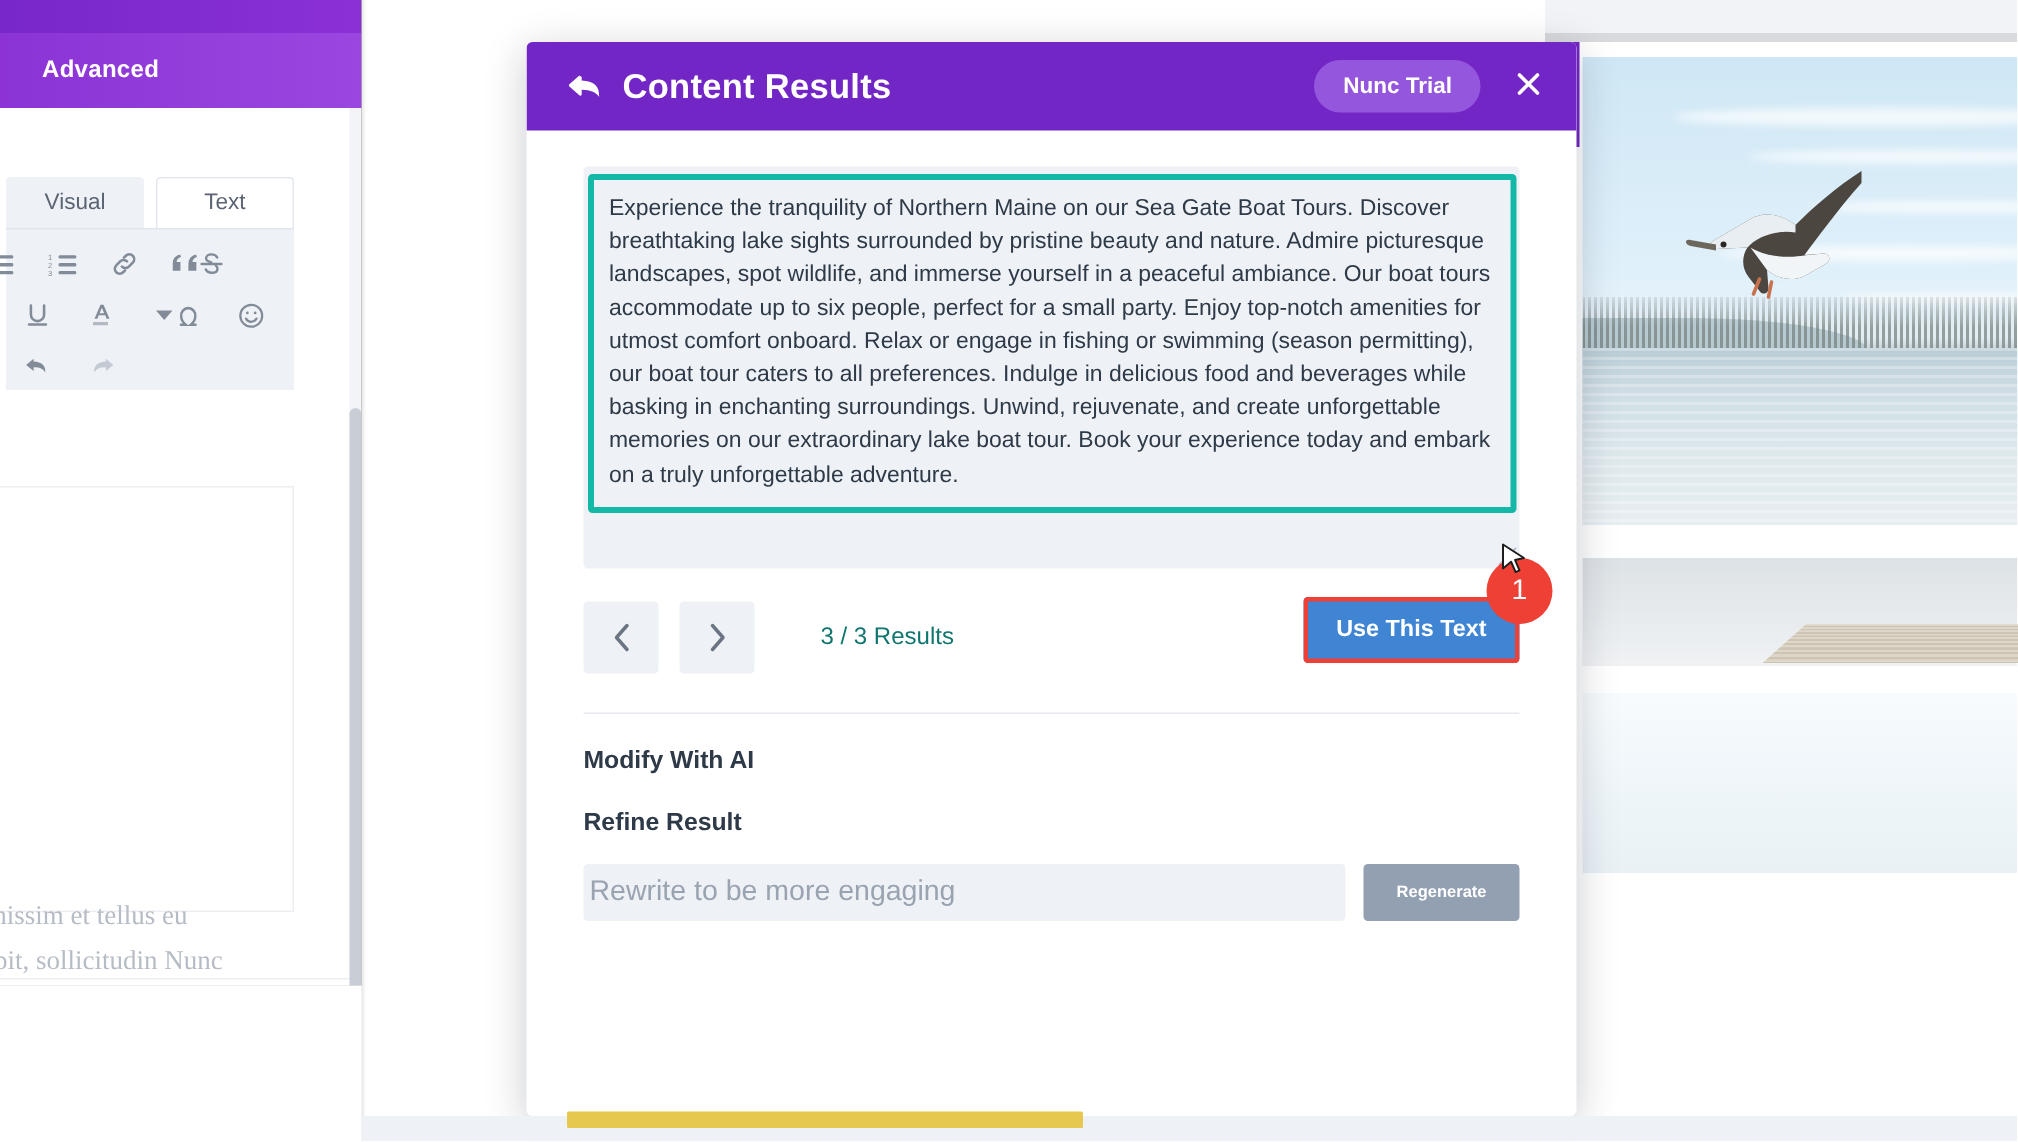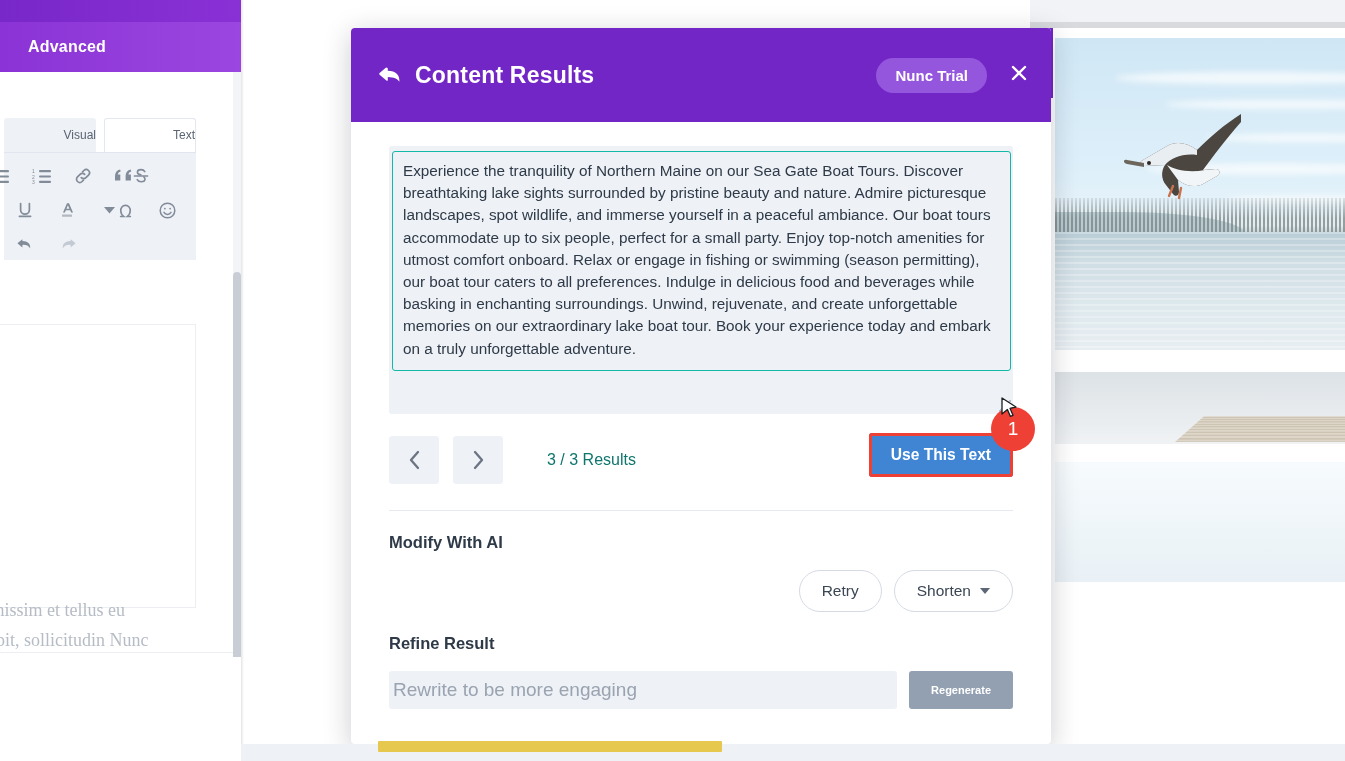--- a/index.html
+++ b/index.html
@@ -28,21 +28,21 @@
   }
   .lp-header-title {
     color: #ffffff; font-size: 16px; font-weight: 600; padding-left: 28px;
     letter-spacing: .2px;
   }
   .lp-body { position:absolute; left:0; top:72px; width: 241px; height: 689px; background:#fff; }
 
   .tabs-row { position: absolute; left: 0; top: 46px; width: 241px; height: 34px; }
   .tab {
     position:absolute; top:0; height: 34px; line-height: 34px;
-    font-size: 12px; color: #5a6472; text-align: right;
+    font-size: 15px; color: #5a6472; text-align: center;
   }
   .tab-visual { left: 4px; width: 92px; background: #eef1f6; border-top-left-radius:3px; border-top-right-radius:3px; }
   .tab-text   { left: 104px; width: 92px; background: #ffffff; border:1px solid #e3e7ee; border-bottom:none;
                 border-top-left-radius:3px; border-top-right-radius:3px; line-height:32px; }
 
   .toolbar {
     position: absolute; left: 4px; top: 80px; width: 192px; height: 108px;
     background: #eef1f6; border-top: 1px solid #e1e6ee;
     display: flex; flex-wrap: wrap; align-content: flex-start;
     padding: 6px 0 0 0;
@@ -135,40 +135,40 @@
   }
 
   
   .modal {
     position: absolute; left: 351px; top: 28px; width: 700px; height: 716px;
     background:#ffffff; border-radius: 4px;
     box-shadow: 0 6px 28px rgba(20,25,40,.22);
     overflow: hidden;
   }
   .modal-header {
-    height: 94px; background: #7326c6; display:flex; align-items:center;
+    height: 59px; background: #7326c6; display:flex; align-items:center;
     padding: 0 16px 0 28px;
   }
   .back-icon { color:#fff; margin-right: 14px; display:flex; align-items:center; }
   .modal-title { color:#ffffff; font-size: 23px; font-weight: 600; flex: 1; letter-spacing:.2px; }
   .free-trial {
     background: #9456dd; color:#ffffff; font-size: 15px; font-weight:600;
     padding: 9px 19px; border-radius: 20px; margin-right: 16px; white-space:nowrap;
   }
   .close-x { color:#ffffff; font-size: 22px; line-height:1; cursor:pointer; padding: 4px 6px; font-weight:400; }
 
   .modal-body { padding: 24px 38px 0 38px; position:relative; }
 
   .result-shell {
     position:relative; background:#eef1f6; border-radius: 3px; padding: 0;
     height: 268px; margin-bottom: 4px;
   }
   .result-text {
     position:absolute; left:3px; top:5px; right:2px;
-    border: 1px solid #14b8a6; border-radius: 3px;
+    border: 4px solid #14b8a6; border-radius: 3px;
     padding: 8px 10px 10px 10px;
     font-size: 15.3px; line-height: 22.2px; color:#2e3a47;
     background: #eef1f6;
   }
   .resize-grip {
     position:absolute; right: 2px; bottom: 2px; width: 12px; height: 12px;
     background:
       linear-gradient(135deg, transparent 0 45%, #b9c0cc 45% 55%, transparent 55% 100%),
       linear-gradient(135deg, transparent 0 70%, #b9c0cc 70% 80%, transparent 80% 100%);
   }
@@ -429,29 +429,20 @@
           <svg class="cursor-arrow" viewBox="0 0 18 22">
             <path d="M1 1l14 9-6 1.3 3 7-2.6 1.1-3-6.9L1 17z" fill="#ffffff" stroke="#1d1d1d" stroke-width="1.3" stroke-linejoin="round"></path>
           </svg>
         </div>
       </div>
 
       <div class="divider"></div>
 
       <div class="section-title">Modify With AI</div>
 
-      <div class="modify-row">
-        <button class="pill-btn">
-          <span>Retry</span>
-        </button>
-        <button class="pill-btn">
-          <span>Shorten</span>
-          <span class="caret"></span>
-        </button>
-      </div>
 
       <div class="section-title">Refine Result</div>
 
       <div class="refine-row">
         <input class="refine-input" type="text" placeholder="Rewrite to be more engaging" style="">
         <button class="regen-btn">Regenerate</button>
       </div>
 
     </div>
   </div>

